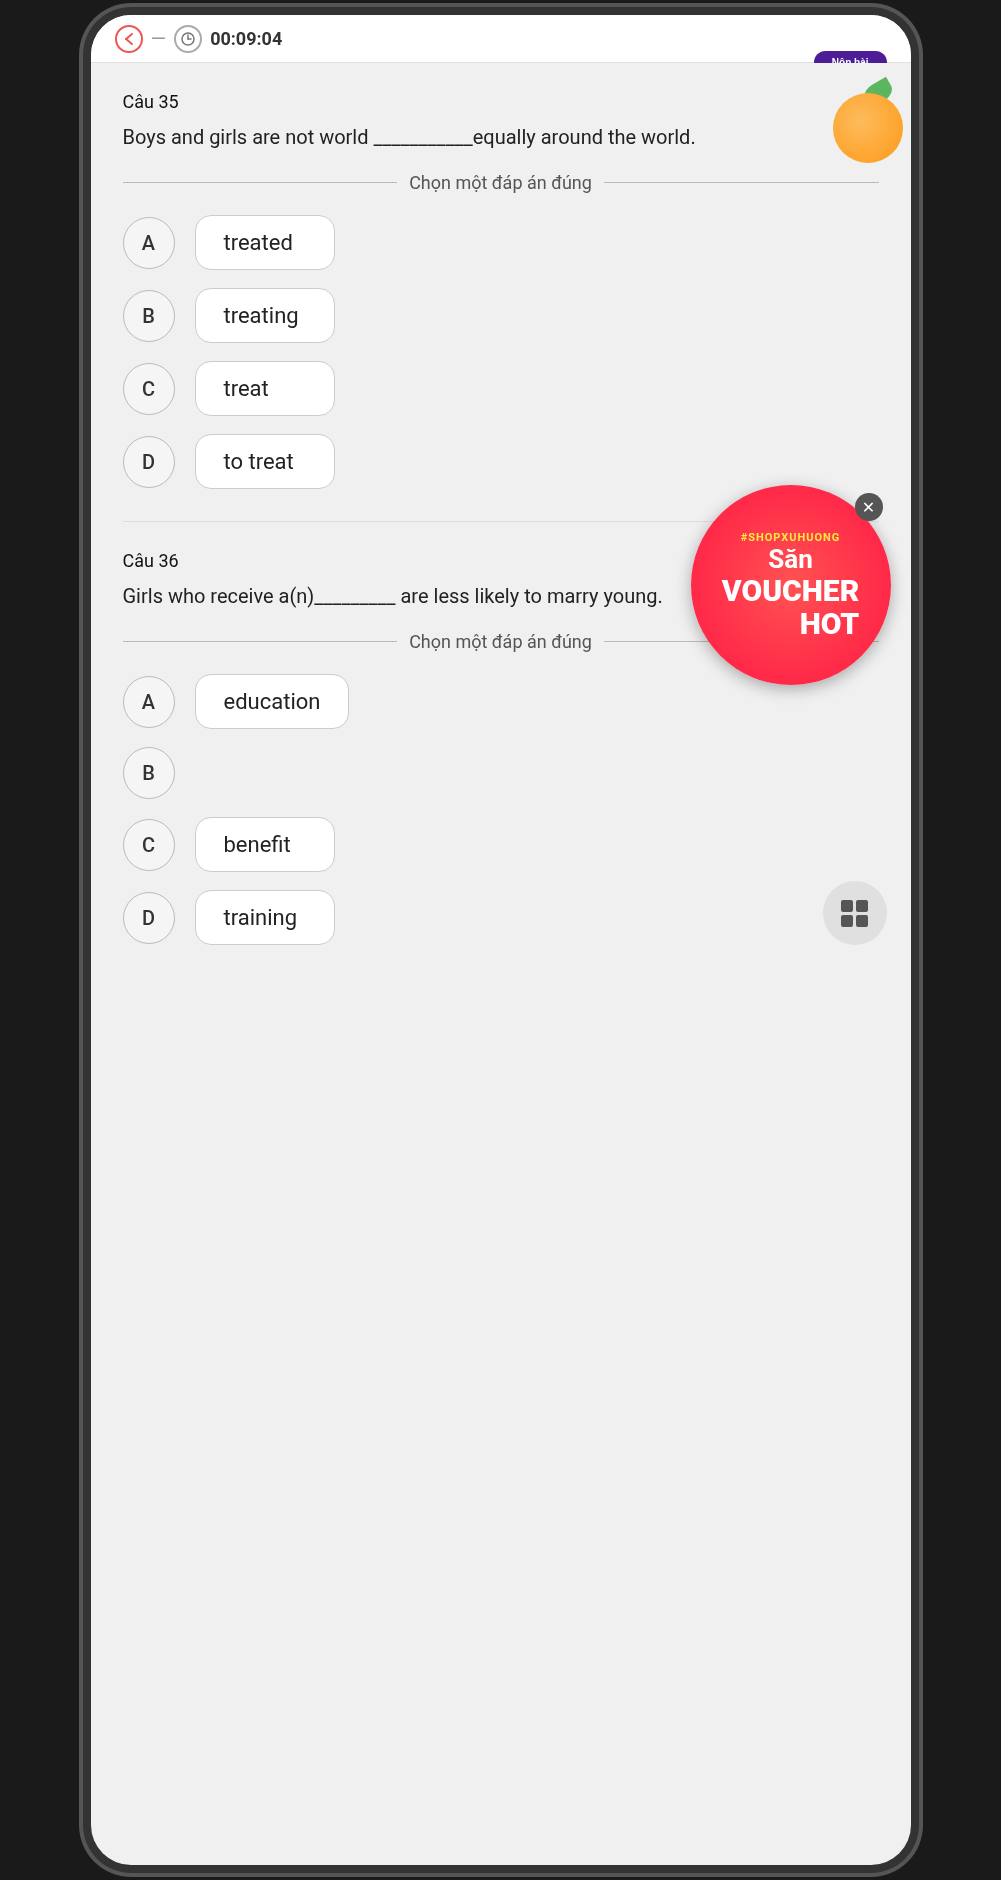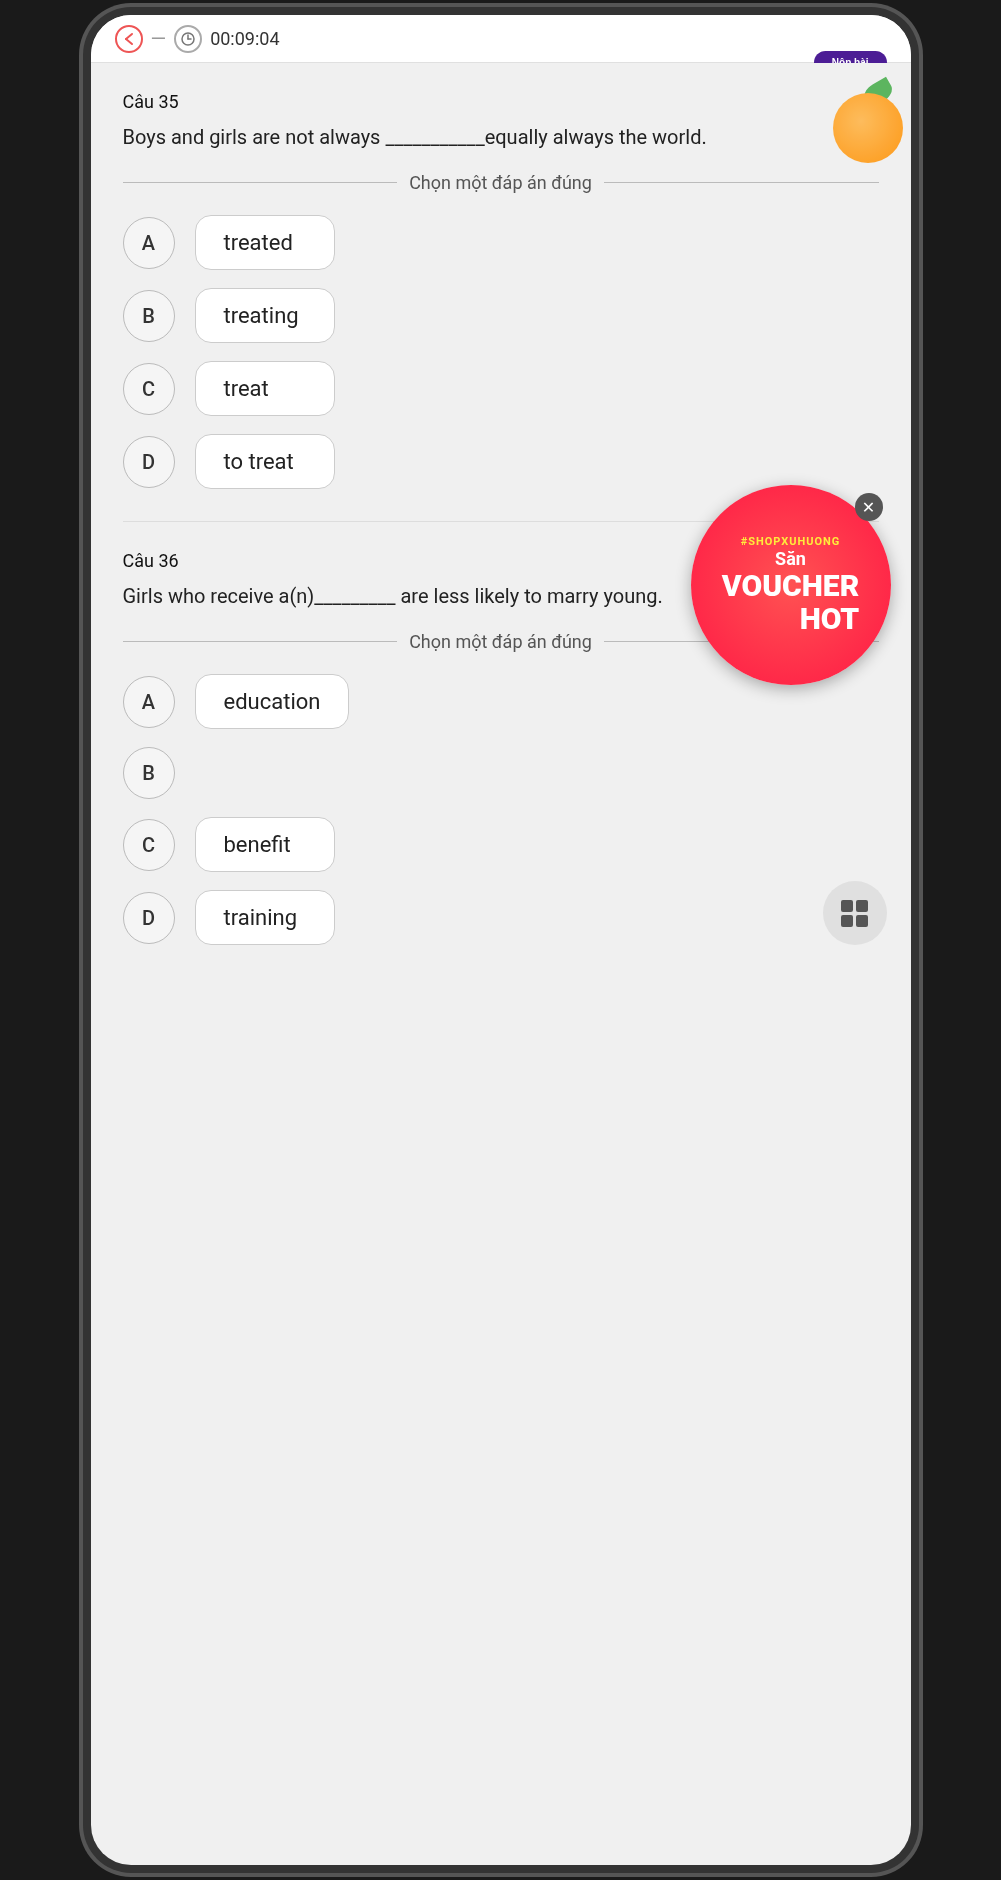--- a/index.html
+++ b/index.html
@@ -46,21 +46,21 @@
       height: 28px;
       border-radius: 50%;
       border: 2px solid #e55;
       display: flex;
       align-items: center;
       justify-content: center;
     }
 
     .status-time {
       font-size: 18px;
-      font-weight: normal;
+      font-weight: bold;
       color: #333;
     }
 
     .nop-bai-btn {
       background: #4c1d95;
       color: white;
       border: none;
       border-radius: 20px;
       padding: 6px 18px;
       font-size: 10px;
@@ -205,21 +205,21 @@
 
     .voucher-tag {
       font-size: 11px;
       color: #ffeb3b;
       font-weight: bold;
       letter-spacing: 1px;
       margin-bottom: 0;
     }
 
     .voucher-san {
-      font-size: 18px;
+      font-size: 26px;
       color: white;
       font-weight: bold;
     }
 
     .voucher-main {
       font-size: 30px;
       color: white;
       font-weight: 900;
       line-height: 1.1;
       text-align: right;
@@ -298,21 +298,21 @@
 
   <div class="content-area">
 
     <div class="orange-decoration">
       <div class="orange-leaf"></div>
       <div class="orange-circle"></div>
     </div>
 
     <div class="question-block">
       <div class="question-title">Câu 35</div>
-      <div class="question-text">Boys and girls are not always ___________equally always the world.</div>
+      <div class="question-text">Boys and girls are not world ___________equally around the world.</div>
       <div class="choose-label">Chọn một đáp án đúng</div>
       <div class="answer-options">
 
         <div class="answer-row">
           <div class="answer-circle">A</div>
           <div class="answer-box">treated</div>
         </div>
 
         <div class="answer-row">
           <div class="answer-circle">B</div>

